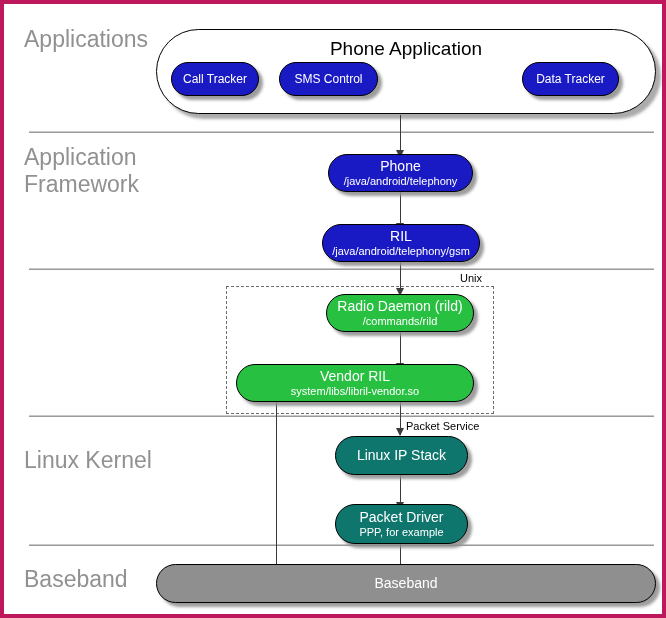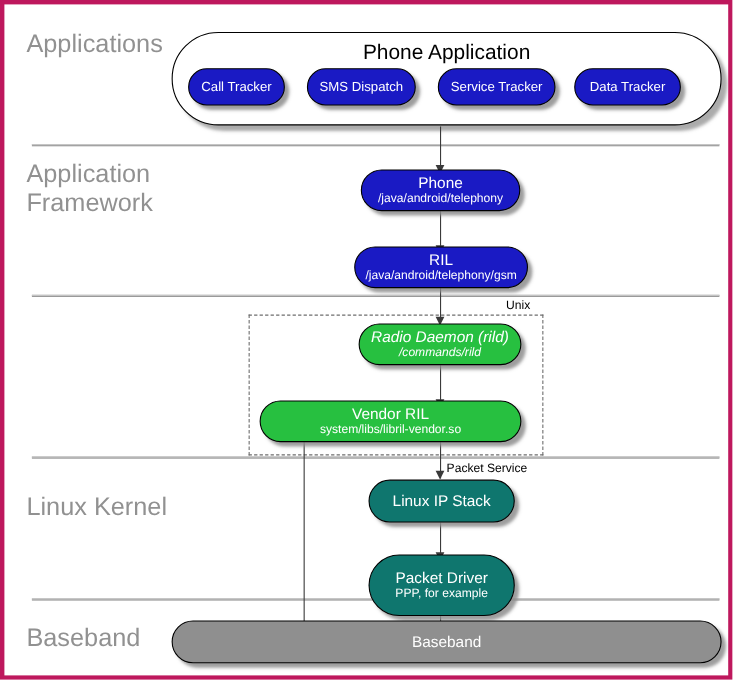--- a/index.html
+++ b/index.html
@@ -167,51 +167,48 @@
   <div class="arrowhead" style="left:268px; top:562px;"></div>
 
   <div class="app-container" style="left:152px; top:25px; width:500px; height:85px;">
     <div class="app-title" style="top:8px;">Phone Application</div>
   </div>
 
   <div class="node blue" style="left:167px; top:58px; width:88px; height:34px;">
     <div class="t1">Call Tracker</div>
   </div>
   <div class="node blue" style="left:275px; top:58px; width:99px; height:34px;">
-    <div class="t1">SMS Dispatch</div>
-  </div>
-  <div class="node blue" style="left:394px; top:58px; width:107px; height:34px;">
-    <div class="t1">Service Tracker</div>
+    <div class="t1">SMS Control</div>
   </div>
   <div class="node blue big" style="left:324px; top:150px; width:145px; height:38px;">
     <div class="t1">Phone</div>
     <div class="t2">/java/android/telephony</div>
   </div>
 
   <div class="node blue" style="left:518px; top:58px; width:97px; height:34px;">
     <div class="t1">Data Tracker</div>
   </div>
   <div class="node blue big" style="left:318px; top:220px; width:158px; height:38px;">
     <div class="t1">RIL</div>
     <div class="t2">/java/android/telephony/gsm</div>
   </div>
 
-  <div class="node green big" style="left:322px; top:290px; width:148px; height:38px;font-style:italic;">
+  <div class="node green big" style="left:322px; top:290px; width:148px; height:38px;">
     <div class="t1">Radio Daemon (rild)</div>
     <div class="t2">/commands/rild</div>
   </div>
   <div class="node green big" style="left:232px; top:360px; width:238px; height:38px;">
     <div class="t1">Vendor RIL</div>
     <div class="t2">system/libs/libril-vendor.so</div>
   </div>
 
   <div class="node red big" style="left:331px; top:432px; width:133px; height:39px;">
     <div class="t1">Linux IP Stack</div>
   </div>
-  <div class="node red big" style="left:331px; top:500px; width:133px; height:56px;">
+  <div class="node red big" style="left:331px; top:500px; width:133px; height:40px;">
     <div class="t1">Packet Driver</div>
     <div class="t2">PPP, for example</div>
   </div>
 
   <div class="node gray big" style="left:152px; top:560px; width:500px; height:39px;">
     <div class="t1">Baseband</div>
   </div>
 
 </div>
 

